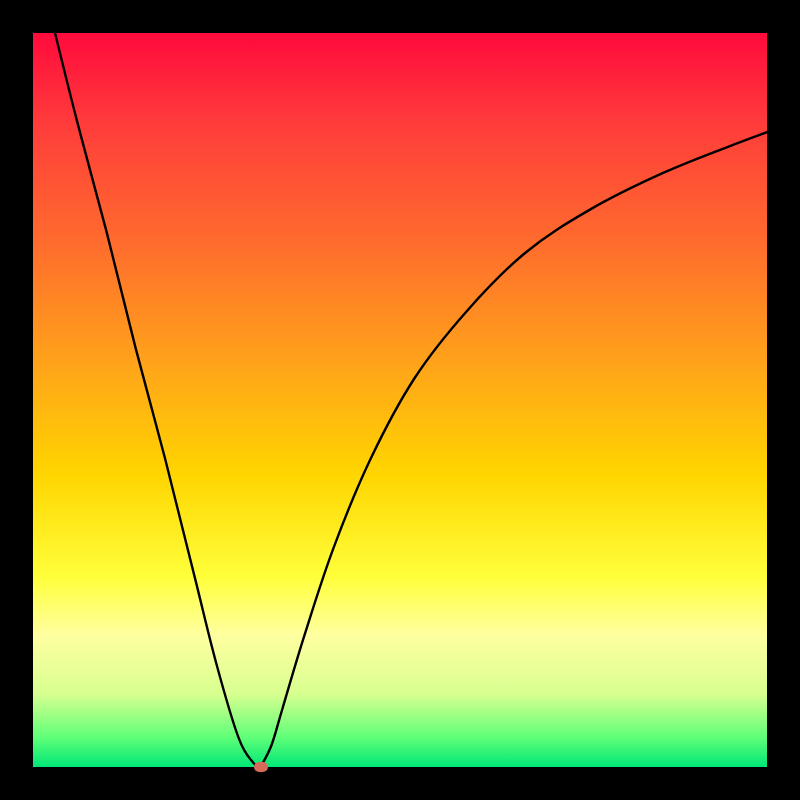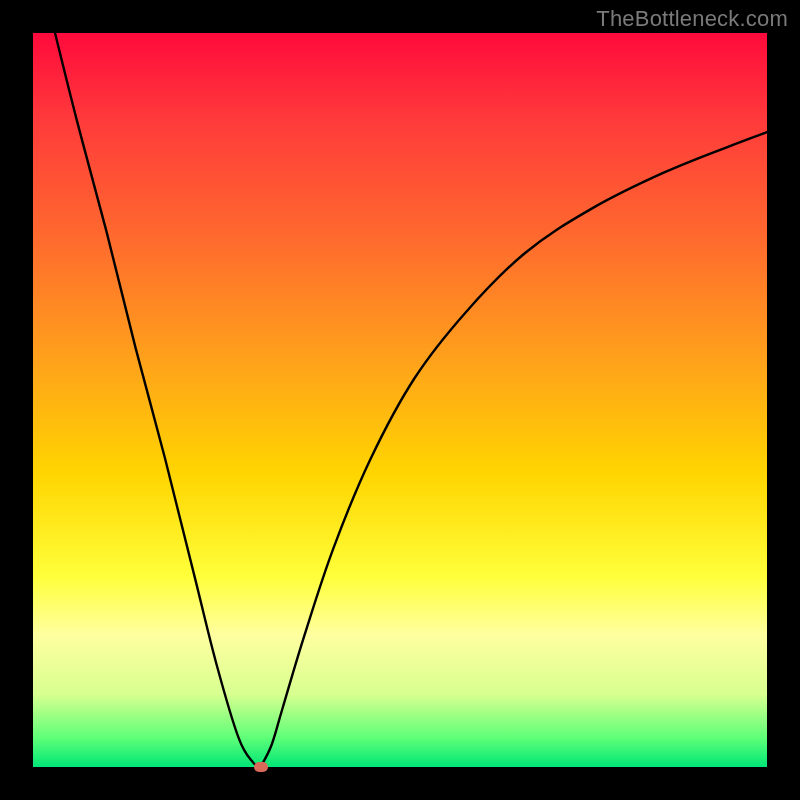--- a/index.html
+++ b/index.html
@@ -74,15 +74,14 @@
   <div class="plot-area">
 
     <svg class="curve" viewBox="0 0 734 734">
       <path d="M 22.02 0 C 25.9836 15.854400000000007, 34.791599999999995 52.40760000000003, 44.04 88.08000000000004 C 53.2884 123.75240000000005, 62.830400000000004 157.22280000000006, 73.4 198.18000000000006 C 83.96960000000001 239.13720000000006, 92.19040000000001 274.66280000000006, 102.76 315.62000000000006 C 113.3296 356.57720000000006, 121.55040000000001 384.7628, 132.12 425.72 C 142.6896 466.6772, 152.2316 506.16639999999995, 161.48 543.16 C 170.7284 580.1536, 175.5728 602.1736, 183.5 631.24 C 191.4272 660.3064, 198.91400000000002 686.93592, 205.52 704.64 C 212.126 722.34408, 216.2364 724.3112, 220.2 729.596 C 224.16359999999997 734.8808, 226.2188 733.20728, 227.54 734 L 227.54 734 C 229.52179999999998 730.0364, 234.5864 722.5496, 238.55 711.98 C 242.51360000000003 701.4104, 243.61460000000002 695.098, 249.56000000000003 675.28 C 255.50540000000004 655.462, 262.3316 630.9464, 271.58 601.88 C 280.8284 572.8136, 289.0492 545.5088, 300.94 513.8 C 312.8308 482.09119999999996, 323.10679999999996 456.10760000000005, 337.64 425.72 C 352.1732 395.3324, 364.50440000000003 371.40399999999994, 381.68 344.97999999999996 C 398.8556 318.556, 413.242 301.3804, 433.06 278.92 C 452.878 256.4596, 469.31960000000004 238.69680000000005, 491.78000000000003 220.20000000000005 C 514.2404 201.70320000000004, 532.7372 190.6932, 557.84 176.15999999999997 C 582.9428 161.62679999999995, 604.816 151.3507999999999, 631.24 139.45999999999992 C 657.664 127.56919999999994, 686.1432 117.3666, 704.64 110.10000000000002 C 723.1368 102.83340000000004, 728.7152 101.07180000000002, 734 99.09000000000003"></path>
     </svg>
 
     <div class="marker" style="left: 227.54px; top: 734px; background: rgb(216, 106, 90);"></div>
 
   </div>
 
-  <div class="watermark">TheBottleneck.com</div>
 
 </div>
 
 </body></html>

